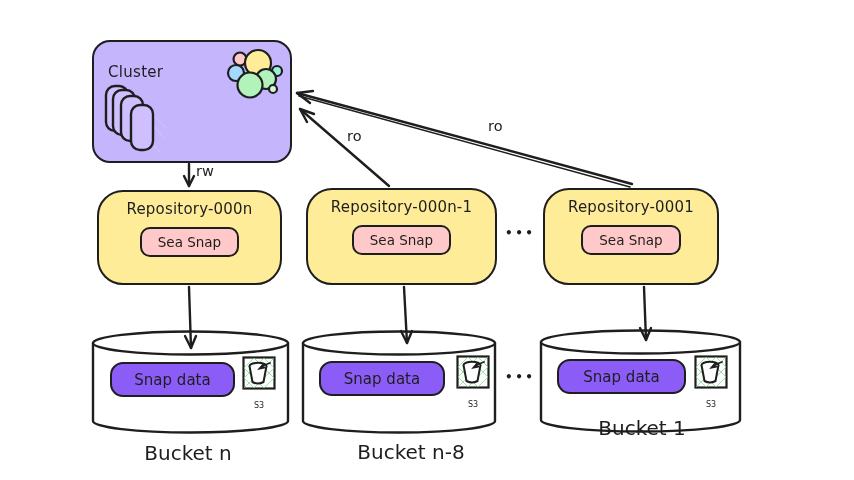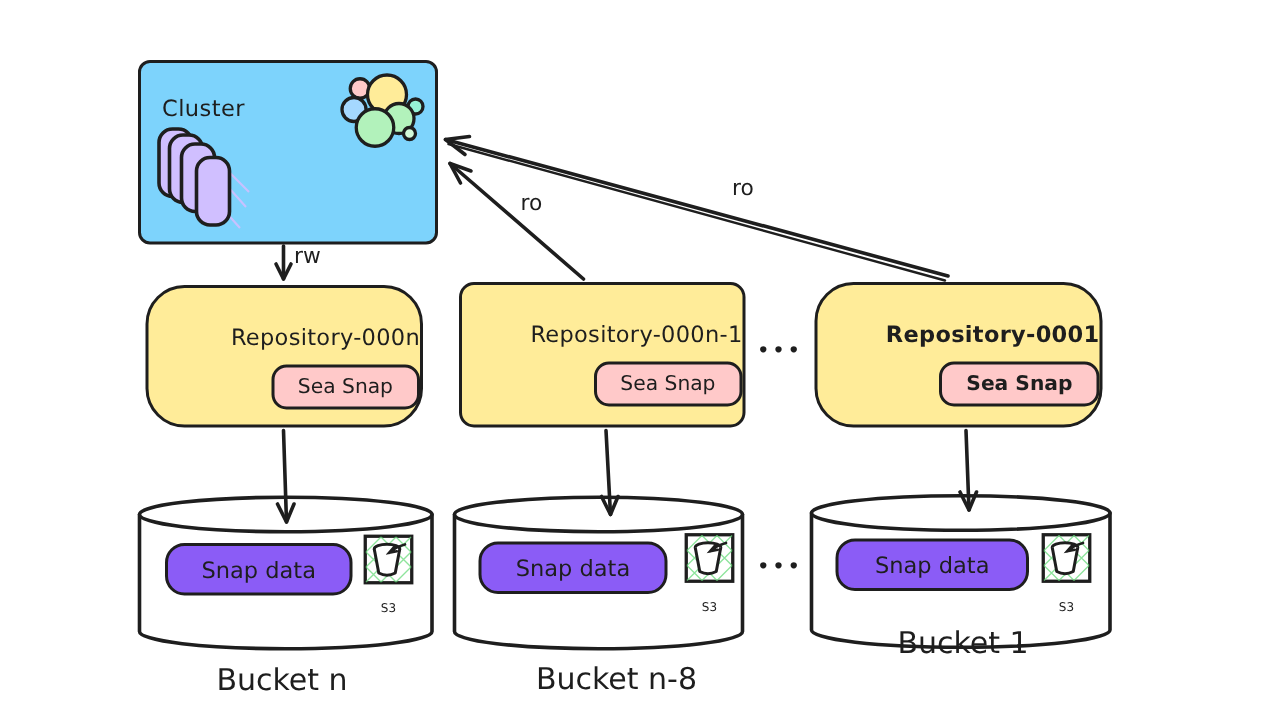--- a/index.html
+++ b/index.html
@@ -8,34 +8,34 @@
     font-family:"DejaVu Sans",sans-serif;color:#1e1e1e;
   }
   .layer{position:absolute;left:0;top:0;width:854px;height:480px;}
   .under{z-index:1;}
   .over{z-index:3;pointer-events:none;}
   .node{position:absolute;z-index:2;box-sizing:border-box;}
 
   
   .cluster-box{
     left:92px;top:40px;width:200px;height:123px;
-    background:#7dd3fc;border:2.6px solid #1e1e1e;border-radius:8px;
+    background:#c4b5fd;border:2.6px solid #1e1e1e;border-radius:18px;
   }
   .cluster-label{position:absolute;left:14px;top:21px;font-size:15px;letter-spacing:.3px;}
   .node-stack{position:absolute;left:10px;top:42px;}
   .es-logo{position:absolute;left:132px;top:3px;}
 
   
   .repo{
     background:#ffec99;border:2.6px solid #1e1e1e;border-radius:26px;
-    display:flex;flex-direction:column;align-items:flex-end;padding-top:24px;
+    display:flex;flex-direction:column;align-items:center;padding-top:8px;
   }
   .repo-1{left:97px;top:190px;width:185px;height:95px;}
-  .repo-2{left:306px;top:188px;width:191px;height:97px;border-radius:10px;}
-  .repo-3{left:543px;top:188px;width:192px;height:97px;font-weight:bold;}
+  .repo-2{left:306px;top:188px;width:191px;height:97px;}
+  .repo-3{left:543px;top:188px;width:176px;height:97px;}
   .repo-title{font-size:15px;letter-spacing:.2px;white-space:nowrap;}
   .badge-seasnap{
     margin-top:9px;background:#ffc9c9;border:2.3px solid #1e1e1e;border-radius:10px;
     padding:5px 16px;font-size:13.5px;white-space:nowrap;
   }
 
   
   .badge-snapdata{
     background:#8b5cf6;border:2.4px solid #1e1e1e;border-radius:13px;
     display:flex;align-items:center;justify-content:center;font-size:15px;

